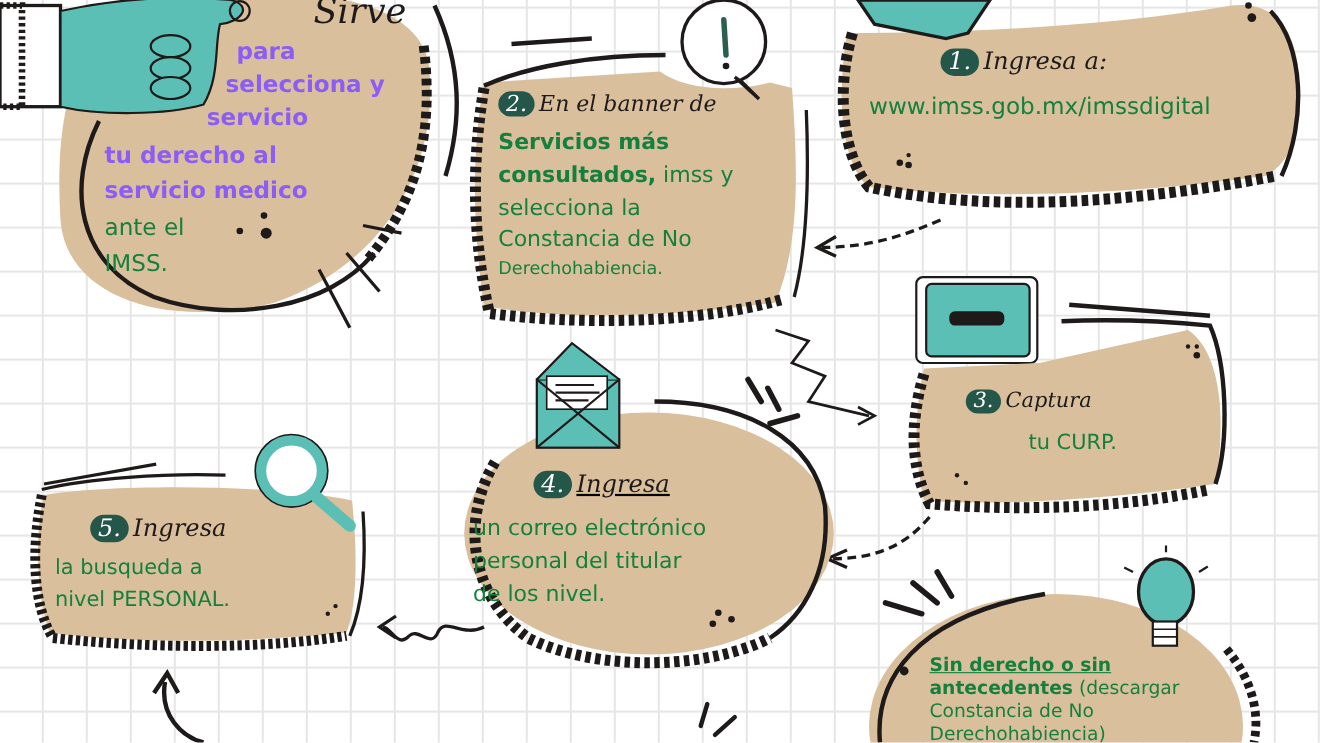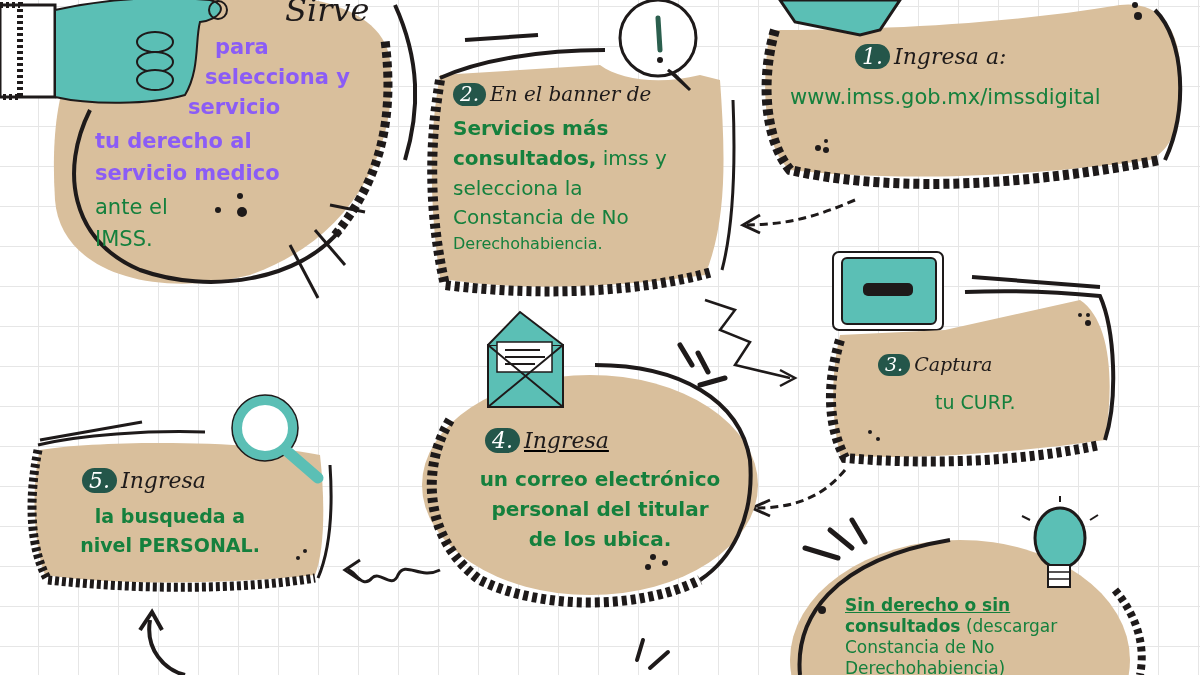--- a/index.html
+++ b/index.html
@@ -17,21 +17,21 @@
   svg.layer{position:absolute;left:0;top:0;width:1200px;height:675px;}
   .txt{position:absolute;color:#15803d;font-weight:bold;line-height:1.13;}
   .green{color:#8b5cf6;}
   .hand{font-family:"DejaVu Serif","Liberation Serif",serif;font-style:italic;font-weight:normal;color:#1e1a1a;}
   .badge{
     display:inline-block;background:#24564a;color:#ffffff;border-radius:16px;
     padding:0 7px;font-family:"DejaVu Serif","Liberation Serif",serif;font-style:italic;
     font-weight:normal;margin-right:4px;line-height:1.15;
   }
   .norm{font-weight:normal;}
-  .center{text-align:center;font-weight:bold;}
+  .center{text-align:left;}
 </style>
 </head>
 <body>
 
 <svg class="layer" viewBox="0 0 1200 675">
 
   <g>
     <path d="M120 10 C 250 -20, 380 -10, 390 60 C 400 150, 350 240, 250 275 C 150 300, 60 270, 55 200 C 50 120, 60 40, 120 10 Z" fill="#d9bf9c"></path>
     <path d="M90 110 C 60 170, 70 240, 140 270 C 210 295, 300 280, 340 230" fill="none" stroke="#1e1a1a" stroke-width="4"></path>
     <path d="M335 235 C 380 180, 395 120, 385 40" fill="none" stroke="#1e1a1a" stroke-width="9" stroke-dasharray="6 4"></path>
@@ -204,27 +204,27 @@
 <div class="abs" style="left:878px;top:353px;font-size:19px;">
   <span class="badge">3.</span><span class="hand">Captura</span>
 </div>
 <div class="txt norm" style="left:935px;top:392px;font-size:19px;">tu CURP.</div>
 
 <div class="abs" style="left:485px;top:428px;font-size:22px;text-decoration:underline;">
   <span class="badge">4.</span><span class="hand">Ingresa</span>
 </div>
 <div class="txt norm center" style="left:430px;width:340px;top:468px;font-size:20px;">un correo electrónico</div>
 <div class="txt norm center" style="left:430px;width:340px;top:498px;font-size:20px;">personal del titular</div>
-<div class="txt norm center" style="left:430px;width:340px;top:528px;font-size:20px;">de los ubica.</div>
+<div class="txt norm center" style="left:430px;width:340px;top:528px;font-size:20px;">de los nivel.</div>
 
 <div class="abs" style="left:82px;top:468px;font-size:22px;">
   <span class="badge">5.</span><span class="hand">Ingresa</span>
 </div>
 <div class="txt norm center" style="left:50px;width:240px;top:506px;font-size:19px;">la busqueda a</div>
 <div class="txt norm center" style="left:50px;width:240px;top:535px;font-size:19px;">nivel PERSONAL.</div>
 
 <div class="abs" style="left:818px;top:604px;width:12px;height:12px;">
   <div style="width:8px;height:8px;border-radius:50%;background:#1e1a1a;margin-top:2px;"></div>
 </div>
 <div class="txt" style="left:845px;top:596px;font-size:17px;text-decoration:underline;">Sin derecho o sin</div>
-<div class="txt" style="left:845px;top:617px;font-size:17px;"><span>consultados</span><span class="norm"> (descargar</span></div>
+<div class="txt" style="left:845px;top:617px;font-size:17px;"><span>antecedentes</span><span class="norm"> (descargar</span></div>
 <div class="txt norm" style="left:845px;top:638px;font-size:17px;">Constancia de No</div>
 <div class="txt norm" style="left:845px;top:659px;font-size:17px;">Derechohabiencia)</div>
 
 </body></html>

